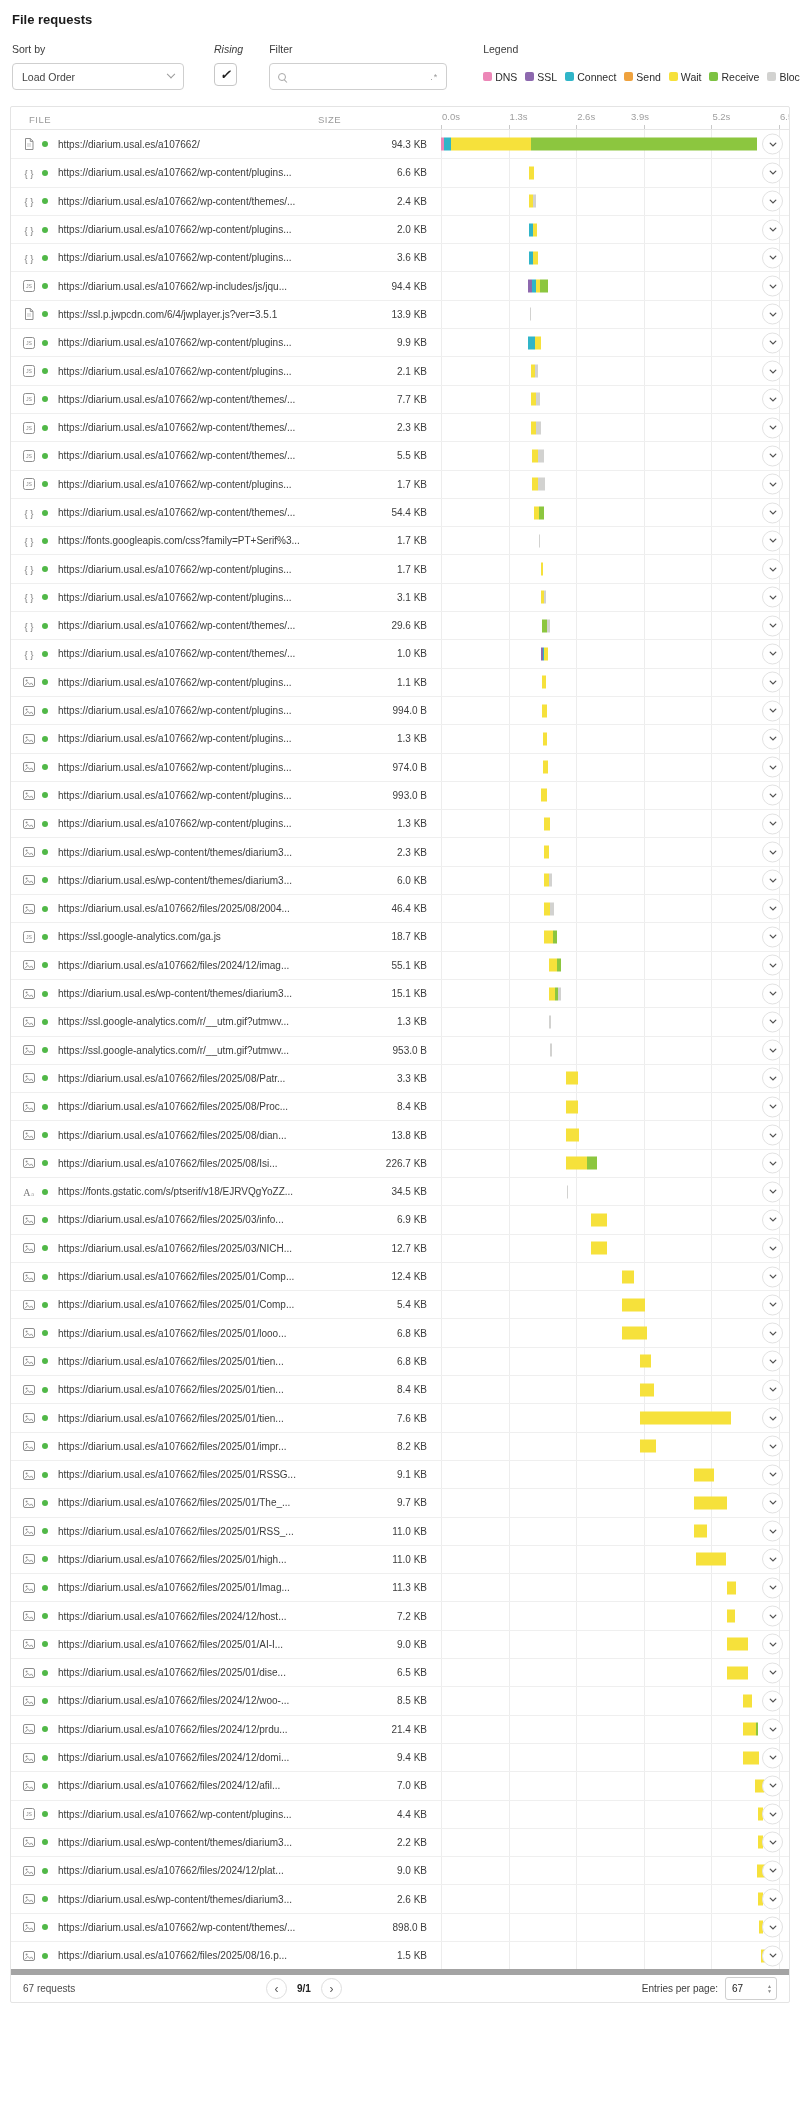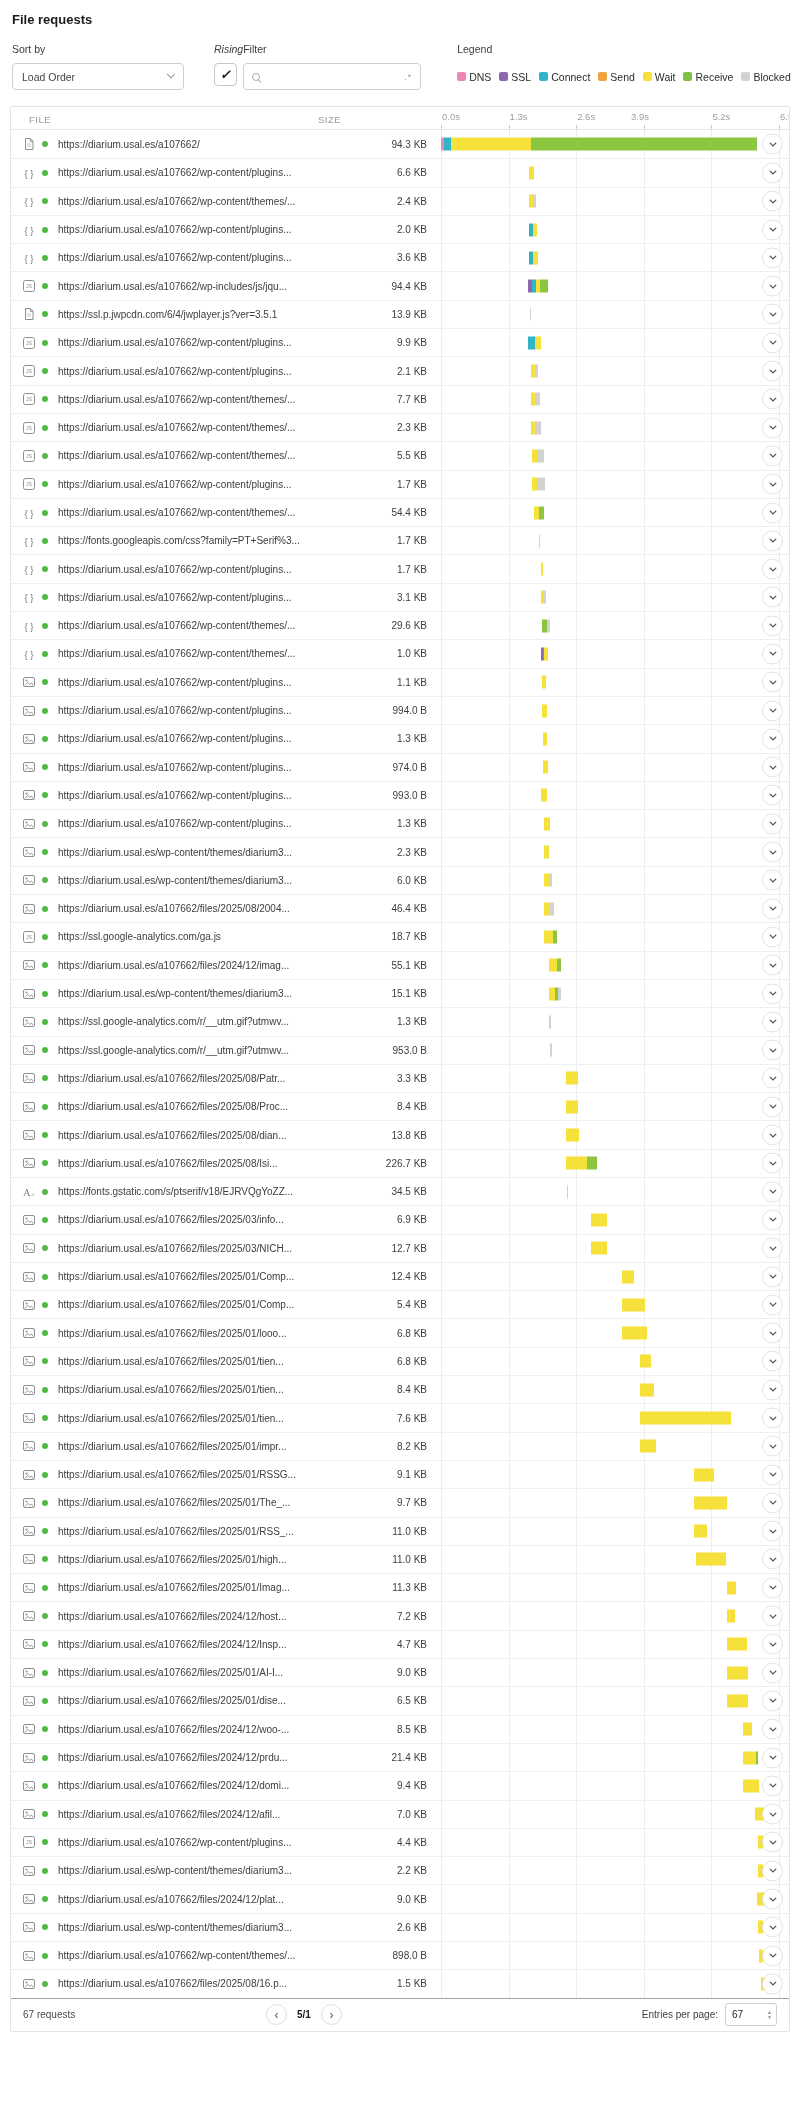--- a/index.html
+++ b/index.html
@@ -13,21 +13,21 @@
   .ctrl label { display: block; font-size: 10.5px; color: #3c3c3c; margin-bottom: 8px; }
   .select { width: 172px; height: 27px; border: 1px solid #cfcfcf; border-radius: 4px;
             display: flex; align-items: center; justify-content: space-between;
             padding: 0 9px; font-size: 10.5px; color: #444; background: #fff; cursor: pointer; }
   .sel-chev { width: 6px; height: 6px; border-right: 1.4px solid #9a9a9a;
               border-bottom: 1.4px solid #9a9a9a; transform: rotate(45deg) translate(-2px,-2px); }
   .ctrl-rising { margin-left: 30px; font-style: italic; }
   .checkbox { width: 23px; height: 23px; border: 1px solid #c7c7c7; border-radius: 4px;
               display: flex; align-items: center; justify-content: center; cursor: pointer;
               font-size: 13px; color: #1f1f1f; font-weight: 700; background: #fff; }
-  .ctrl-filter { }
+  .ctrl-filter { margin-left: 26px; }
   .search-box { width: 178px; height: 27px; border: 1px solid #cfcfcf; border-radius: 4px;
                 display: flex; align-items: center; padding: 0 8px; background: #fff; }
   .mag { width: 8px; height: 8px; border: 1.2px solid #a8a8a8; border-radius: 50%;
          position: relative; flex: 0 0 auto; margin-right: 6px; }
   .mag::after { content: ""; position: absolute; width: 1.2px; height: 4px; background: #a8a8a8;
                 left: 6px; top: 5.5px; transform: rotate(-45deg); }
   .search-box input { border: none; outline: none; flex: 1; min-width: 0; font-size: 10.5px;
                       font-family: "Liberation Sans", sans-serif; }
   .regex-hint { font-size: 9px; color: #9a9a9a; letter-spacing: 1px; }
   .ctrl-legend { margin-left: 36px; }
@@ -59,21 +59,21 @@
           background-image: repeating-linear-gradient(90deg, #ededed 0 1px, transparent 1px 67.6px); }
   .bar { position: absolute; top: 50%; transform: translateY(-50%); height: 13px; display: flex; }
   .seg { height: 100%; flex: 0 0 auto; }
   .row-chev { position: absolute; right: 6px; top: 50%; transform: translateY(-50%);
               width: 21px; height: 21px; border-radius: 50%; border: 1px solid #e2e2e2;
               background: #fff; display: flex; align-items: center; justify-content: center;
               z-index: 2; cursor: pointer; }
 
   
   .tfoot { position: relative; display: flex; align-items: center; height: 33px;
-           border-top: 1px solid #a3a3a3; padding: 12px 12px; font-size: 10px; color: #4a4a4a; }
+           border-top: 6px solid #a3a3a3; padding: 12px 12px; font-size: 10px; color: #4a4a4a; }
   .pager { position: absolute; left: 255px; display: flex; align-items: center; }
   .pg-btn { width: 21px; height: 21px; border-radius: 50%; border: 1px solid #dedede; background: #fff;
             color: #555; font-size: 12px; line-height: 1; display: flex; align-items: center;
             justify-content: center; cursor: pointer; font-family: "Liberation Sans", sans-serif; }
   .pg-label { margin: 0 10px; font-size: 10px; color: #222; font-weight: 700; }
   .entries { margin-left: auto; display: flex; align-items: center; }
   .entries-label { font-size: 10px; color: #3d3d3d; margin-right: 7px; }
   .num-input { width: 52px; height: 23px; border: 1px solid #cfcfcf; border-radius: 3px;
                display: flex; align-items: center; justify-content: space-between;
                padding: 0 4px 0 6px; font-size: 10px; color: #222; background: #fff; }
@@ -1259,40 +1259,20 @@
             </svg>
           </span>
         </div>
         <div class="row">
           <span class="c-icon">
             <svg class="fic" width="14" height="14">
               <use href="#i-img"></use>
             </svg>
           </span>
           <span class="c-dot"></span>
-          <span class="c-url">https://diarium.usal.es/a107662/files/2024/12/Insp...</span>
-          <span class="c-size">4.7 KB</span>
-          <span class="c-tl">
-            <span class="bar" style="left:285.5px">
-              <span class="seg" style="width:20.8px;background:#f6e13b"></span>
-            </span>
-          </span>
-          <span class="row-chev">
-            <svg width="10" height="10">
-              <use href="#i-chev"></use>
-            </svg>
-          </span>
-        </div>
-        <div class="row">
-          <span class="c-icon">
-            <svg class="fic" width="14" height="14">
-              <use href="#i-img"></use>
-            </svg>
-          </span>
-          <span class="c-dot"></span>
           <span class="c-url">https://diarium.usal.es/a107662/files/2025/01/AI-I...</span>
           <span class="c-size">9.0 KB</span>
           <span class="c-tl">
             <span class="bar" style="left:285.5px">
               <span class="seg" style="width:21.8px;background:#f6e13b"></span>
             </span>
           </span>
           <span class="row-chev">
             <svg width="10" height="10">
               <use href="#i-chev"></use>
@@ -1518,21 +1498,21 @@
             <svg width="10" height="10">
               <use href="#i-chev"></use>
             </svg>
           </span>
         </div>
       </div>
     <div class="tfoot">
       <span>67 requests</span>
       <div class="pager">
         <span class="pg-btn">‹</span>
-        <span class="pg-label">5/1</span>
+        <span class="pg-label">9/1</span>
         <span class="pg-btn">›</span>
       </div>
       <div class="entries">
         <span class="entries-label">Entries per page:</span>
         <div class="num-input">
           <span>67</span>
           <span class="spin">
               <span>▲</span>
               <span>▼</span>
             </span>

